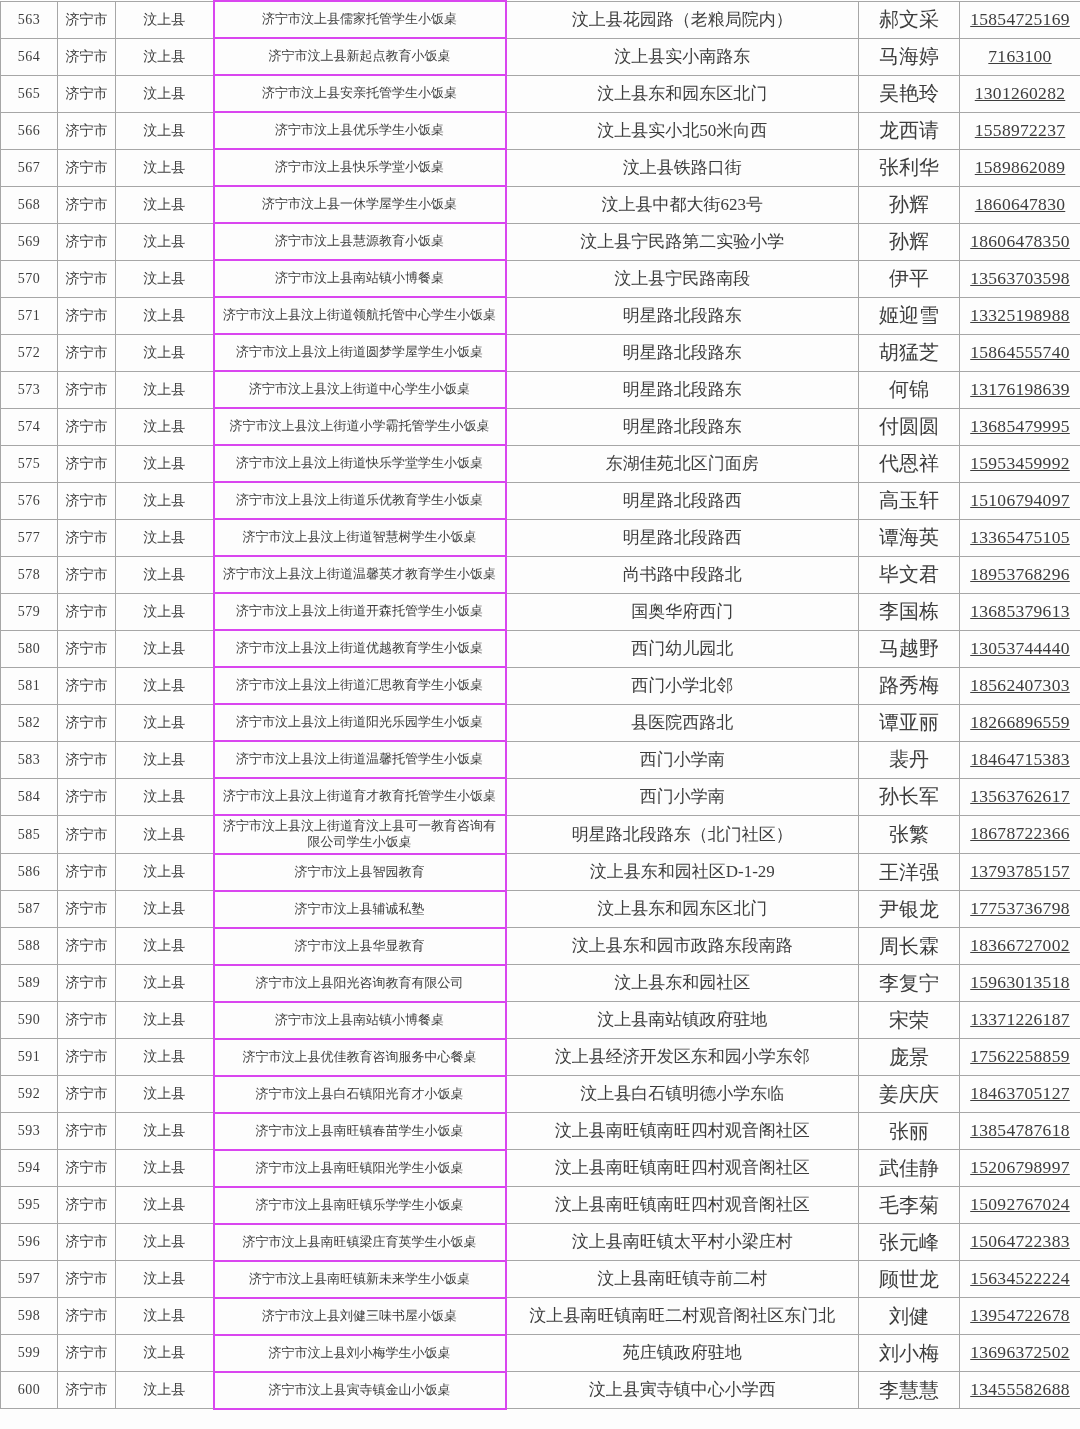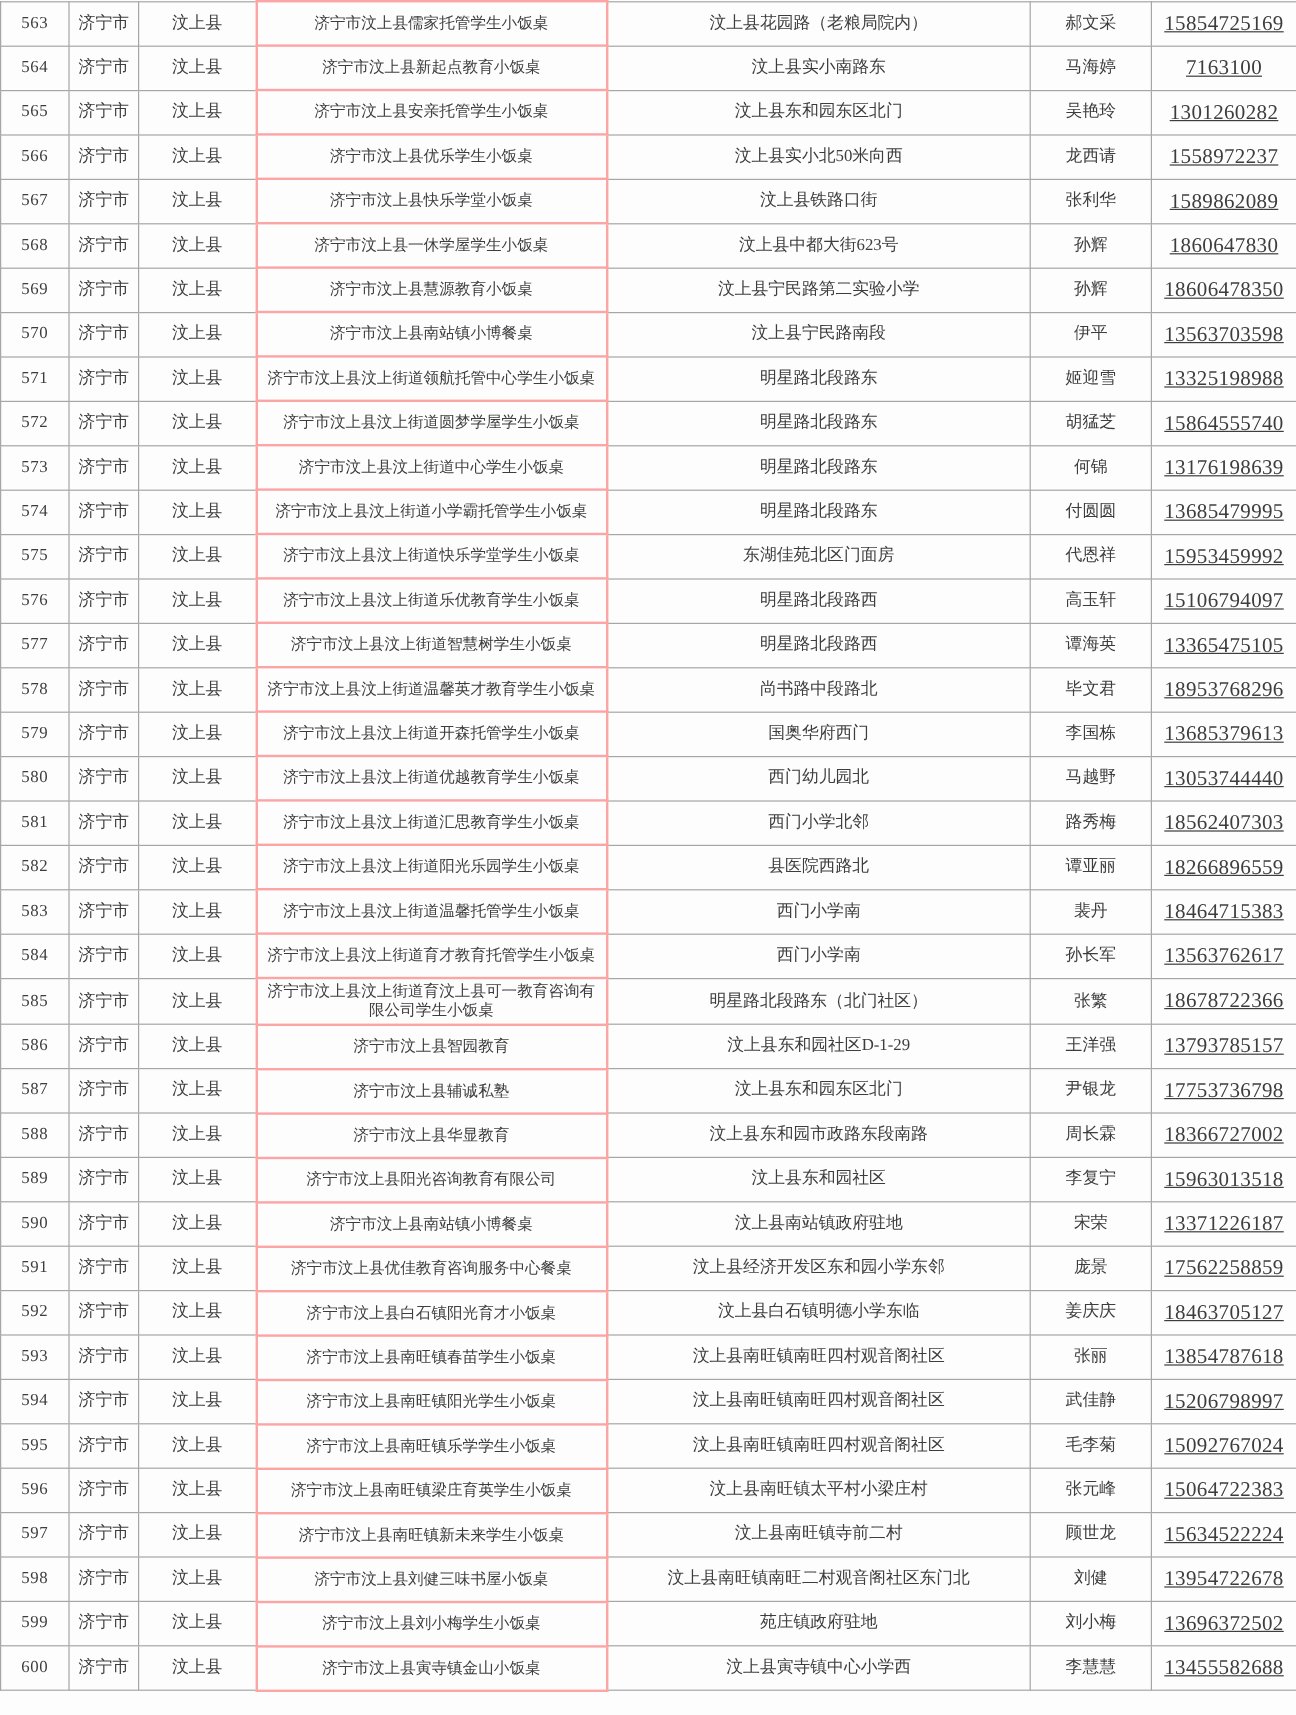--- a/index.html
+++ b/index.html
@@ -37,28 +37,28 @@
     line-height: 1.25;
   }
   td.seq {
     font-size: 14px;
     letter-spacing: 0.5px;
   }
   td.city, td.county {
     font-size: 14px;
   }
   td.name {
-    border: 2px solid #fca5a5;
+    border: 2px solid #d946ef;
     font-size: 13px;
   }
   td.address {
-    font-size: 14px;
+    font-size: 17px;
   }
   td.contact {
-    font-size: 14px;
+    font-size: 20px;
   }
   td.phone {
     font-size: 17.5px;
     letter-spacing: 0.3px;
     text-decoration: underline;
   }
 </style>
 </head>
 <body>
 

